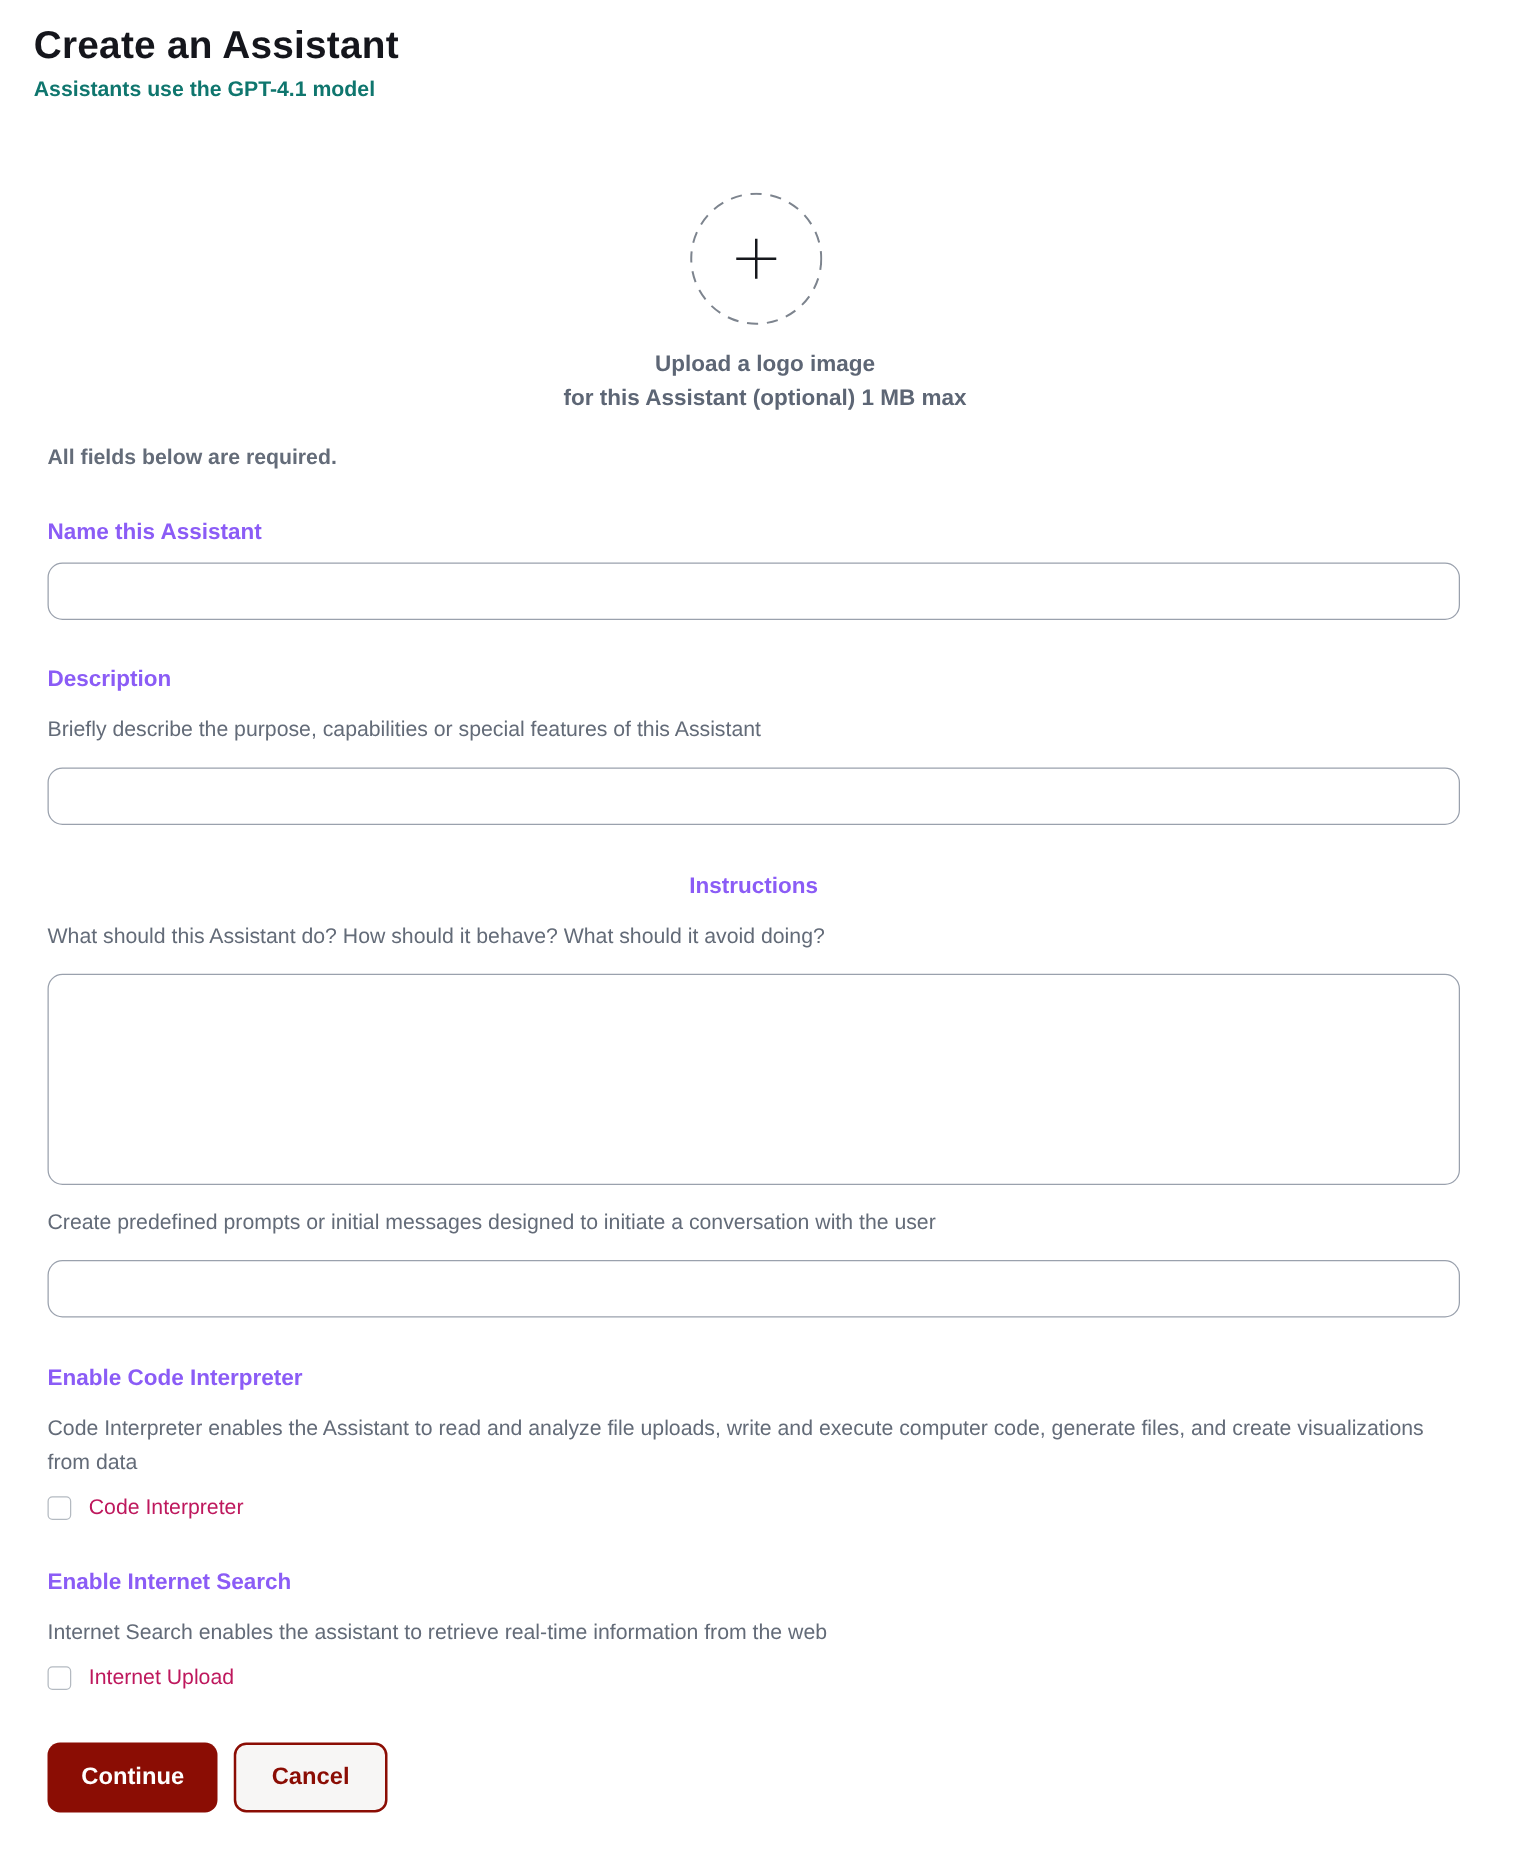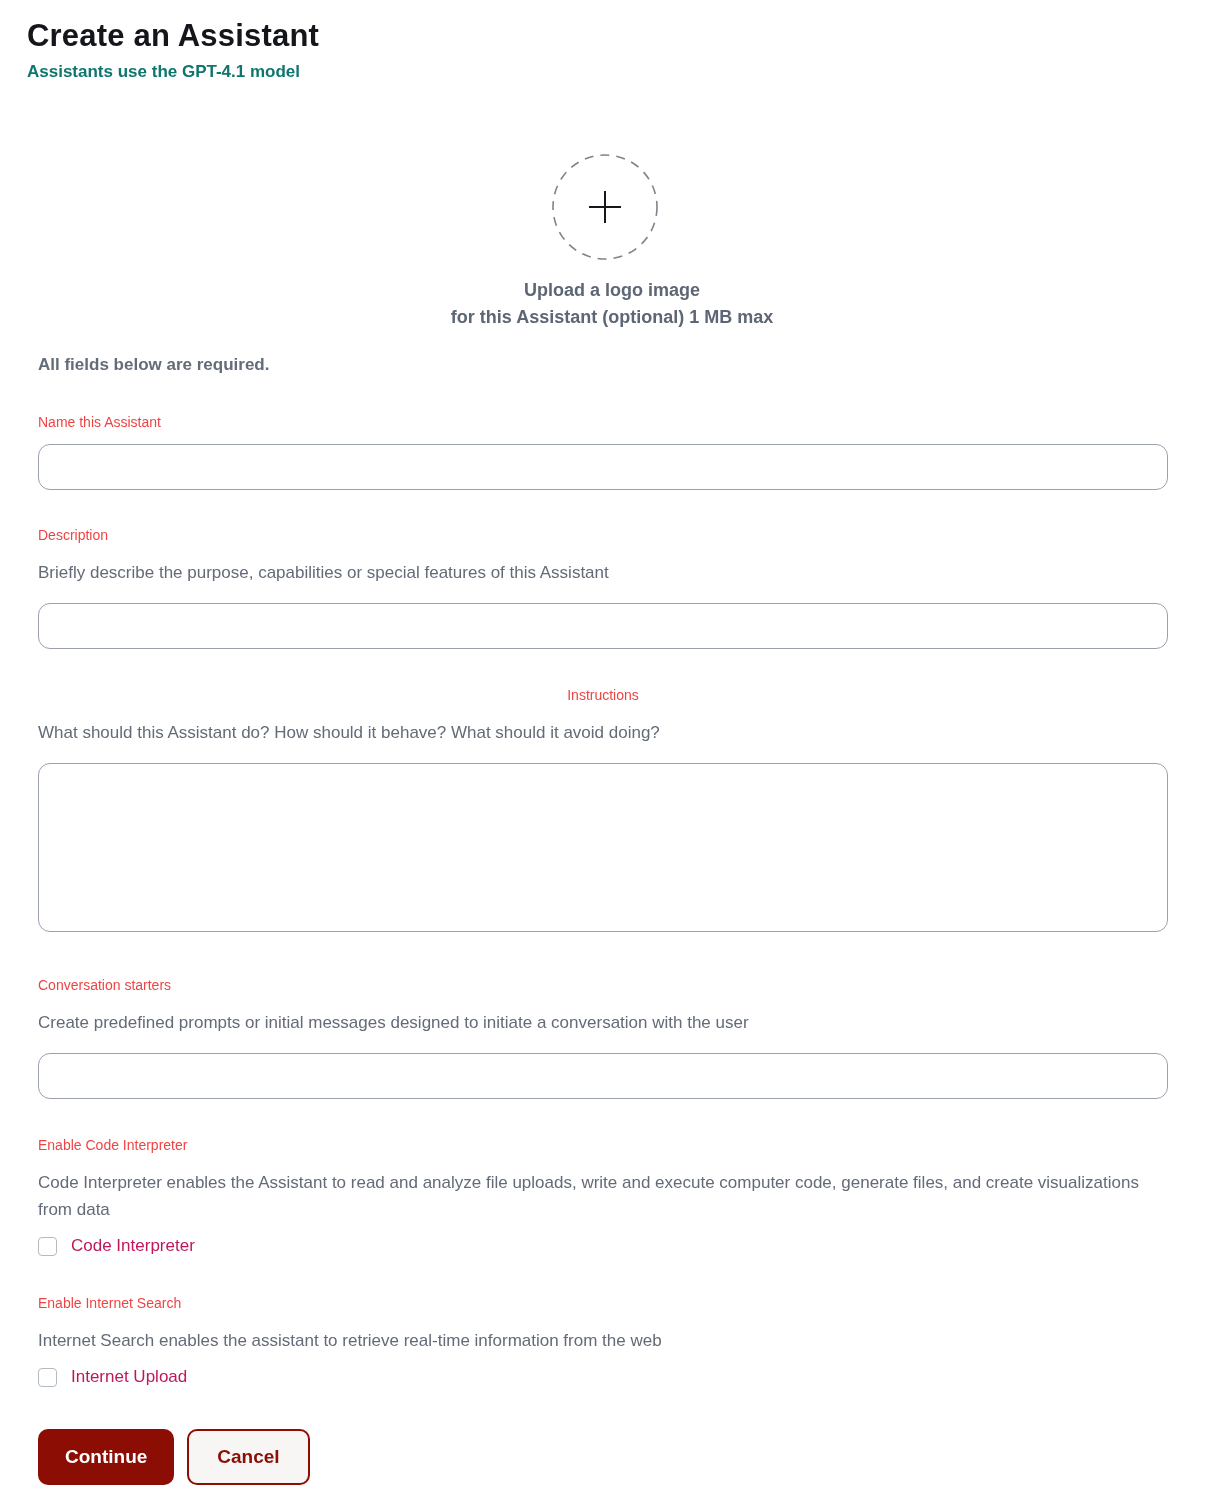--- a/index.html
+++ b/index.html
@@ -41,23 +41,23 @@
     padding-left: 14px;
   }
   .form { padding: 0 42px 0 38px; }
   .required-note {
     margin-top: 24px;
     font-size: 17px;
     font-weight: 600;
     color: #646c79;
   }
   .field-label {
-    font-size: 14px;
-    font-weight: 400;
-    color: #ef4444;
+    font-size: 18px;
+    font-weight: 700;
+    color: #8b5cf6;
   }
   .field-hint {
     margin-top: 16px;
     font-size: 17px;
     line-height: 27px;
     color: #636b78;
     max-width: 1130px;
   }
   .mt-name { margin-top: 39px; }
   .mt-desc { margin-top: 37px; }
@@ -166,21 +166,20 @@
   <input type="text" class="text-input mt-input-name" style="">
 
   <div class="field-label mt-desc">Description</div>
   <div class="field-hint">Briefly describe the purpose, capabilities or special features of this Assistant</div>
   <input type="text" class="text-input mt-17" style="">
 
   <div class="field-label mt-instr">Instructions</div>
   <div class="field-hint">What should this Assistant do? How should it behave? What should it avoid doing?</div>
   <textarea class="text-area" style=""></textarea>
 
-  <div class="field-label mt-conv">Conversation starters</div>
   <div class="field-hint">Create predefined prompts or initial messages designed to initiate a conversation with the user</div>
   <input type="text" class="text-input mt-17" style="">
 
   <div class="field-label mt-ci">Enable Code Interpreter</div>
   <div class="field-hint">Code Interpreter enables the Assistant to read and analyze file uploads, write and execute computer code, generate files, and create visualizations from data</div>
   <div class="checkbox-row">
     <input type="checkbox" class="checkbox" style="">
     <span class="checkbox-label">Code Interpreter</span>
   </div>
 

